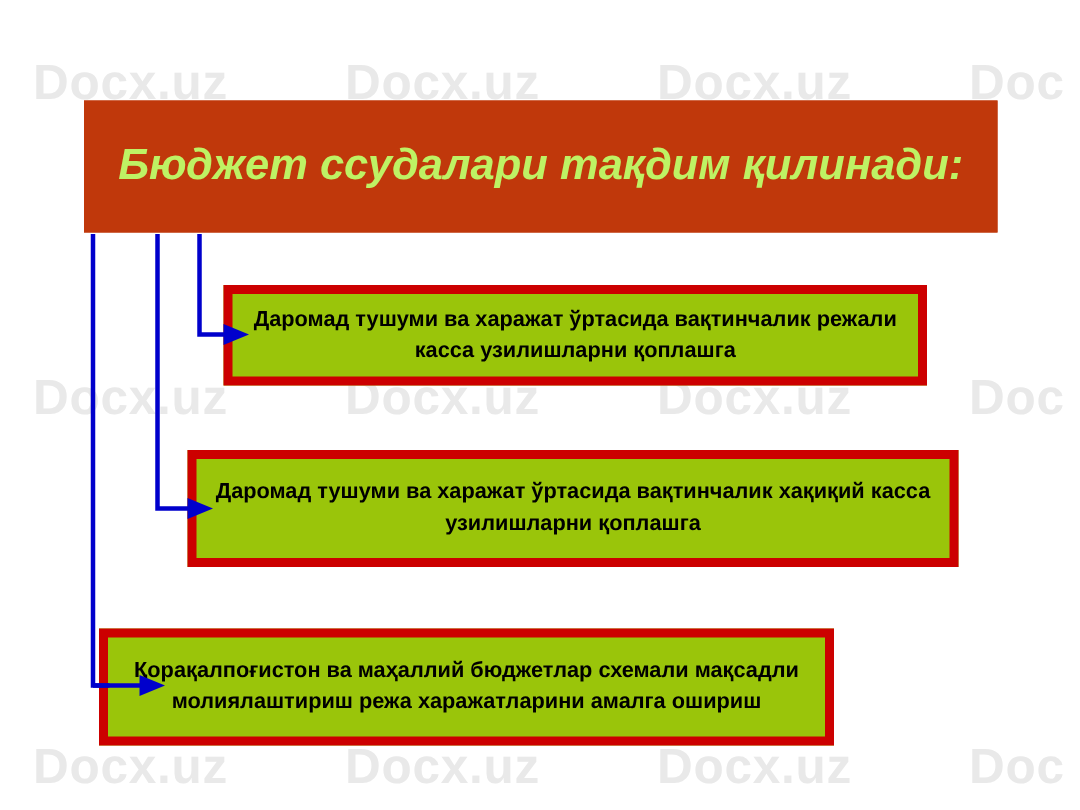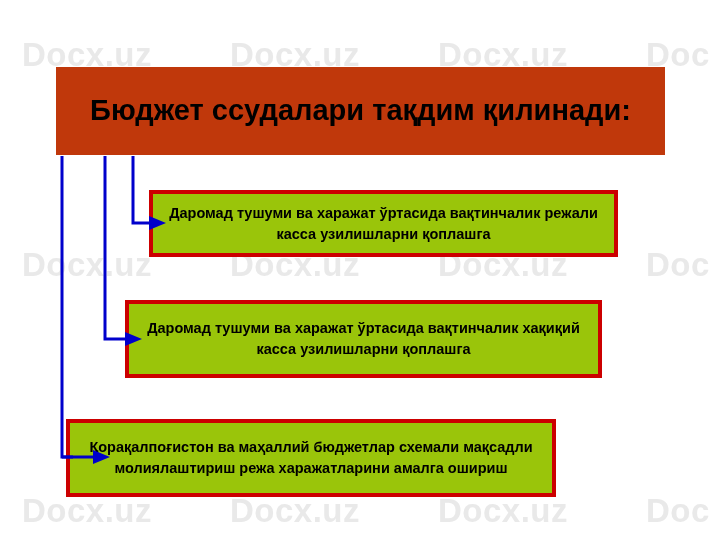--- a/index.html
+++ b/index.html
@@ -58,38 +58,38 @@
     font-weight: bold;
     line-height: 1.22;
     text-align: center;
     font-family: "Liberation Sans", sans-serif;
     width: 96%;
   }
 
   .node {
     position: absolute;
     background: #9ac50a;
-    border: 4px solid #ef4444;
+    border: 6px solid #ef4444;
     box-sizing: border-box;
     display: flex;
     align-items: center;
     justify-content: center;
     text-align: center;
   }
   .node-text {
     color: #000000;
     font-size: 14.5px;
     font-weight: bold;
     line-height: 1.42;
     font-family: "Liberation Sans", sans-serif;
     padding: 0 6px;
   }
 
   #node1 { left: 149px; top: 190px; width: 469px; height: 67px; }
-  #node2 { left: 125px; top: 300px; width: 477px; height: 78px; }
+  #node2 { left: 125px; top: 300px; width: 514px; height: 78px; }
   #node3 { left: 66px; top: 419px; width: 490px; height: 78px; }
 
   
   #connectors {
     position: absolute;
     inset: 0;
     z-index: 2;
     pointer-events: none;
   }
 </style>
@@ -107,21 +107,21 @@
     <div class="wm" style="left: 646px; top: 246px; color: rgb(233, 233, 233);">Doc</div>
     <div class="wm" style="left: 22px; top: 492px; color: rgb(233, 233, 233);">Docx.uz</div>
     <div class="wm" style="left: 230px; top: 492px; color: rgb(233, 233, 233);">Docx.uz</div>
     <div class="wm" style="left: 438px; top: 492px; color: rgb(233, 233, 233);">Docx.uz</div>
     <div class="wm" style="left: 646px; top: 492px; color: rgb(233, 233, 233);">Doc</div>
   </div>
 
 <div id="slide">
 
   <div class="title-box" style="background: rgb(192, 56, 11);">
-    <div class="title-text" style="color: #000000;">Бюджет ссудалари тақдим қилинади:</div>
+    <div class="title-text" style="color: #bef264; font-style: italic;">Бюджет ссудалари тақдим қилинади:</div>
   </div>
 
   <div class="node" id="node1" style="background: rgb(154, 197, 10); border-color: rgb(204, 0, 0);">
     <div class="node-text">Даромад тушуми ва харажат ўртасида вақтинчалик режали касса узилишларни қоплашга</div>
   </div>
 
   <div class="node" id="node2" style="background: rgb(154, 197, 10); border-color: rgb(204, 0, 0);">
     <div class="node-text">Даромад тушуми ва харажат ўртасида вақтинчалик хақиқий касса узилишларни қоплашга</div>
   </div>
 

